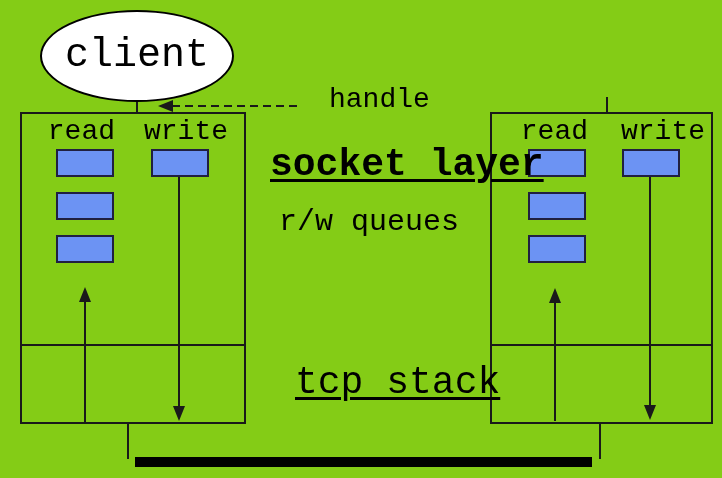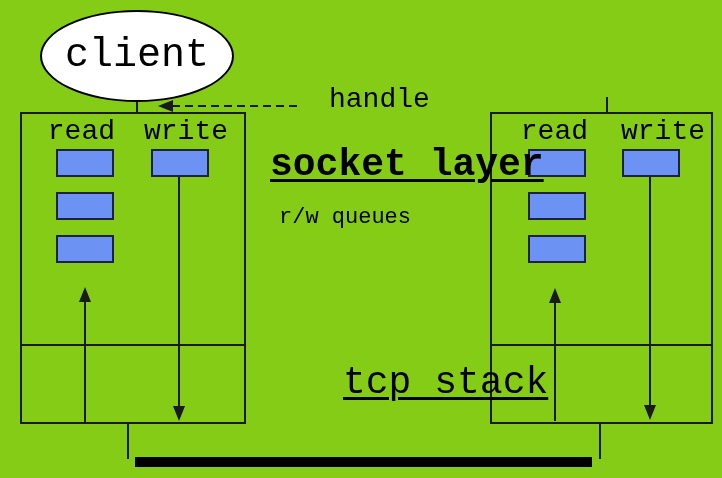--- a/index.html
+++ b/index.html
@@ -45,22 +45,22 @@
   }
   .annot{position:absolute;line-height:1;white-space:nowrap;}
   #handle-label{left:329px;top:86px;font-size:28px;}
   #socket-layer-label{
     left:270px;top:146px;width:222px;text-align:center;
     font-size:38px;font-weight:bold;
   }
   #socket-layer-label span,#tcp-stack-label span{
     text-decoration:underline;text-decoration-thickness:3px;text-underline-offset:4px;
   }
-  #rw-queues-label{left:279px;top:207px;font-size:22px;}
-  #tcp-stack-label{left:295px;top:364px;width:150px;text-align:center;font-size:38px;margin-left:48px;}
+  #rw-queues-label{left:279px;top:207px;font-size:30px;}
+  #tcp-stack-label{left:295px;top:364px;width:150px;text-align:center;font-size:38px;}
   #wire-svg{position:absolute;left:0;top:0;width:722px;height:478px;pointer-events:none;}
   #wire-svg line,#wire-svg path{stroke:var(--line);stroke-width:2;fill:none;}
   #wire-svg polygon{fill:var(--line);stroke:none;}
 </style>
 </head>
 <body>
 
 <div id="canvas">
 
   <svg id="wire-svg" viewBox="0 0 722 478">

